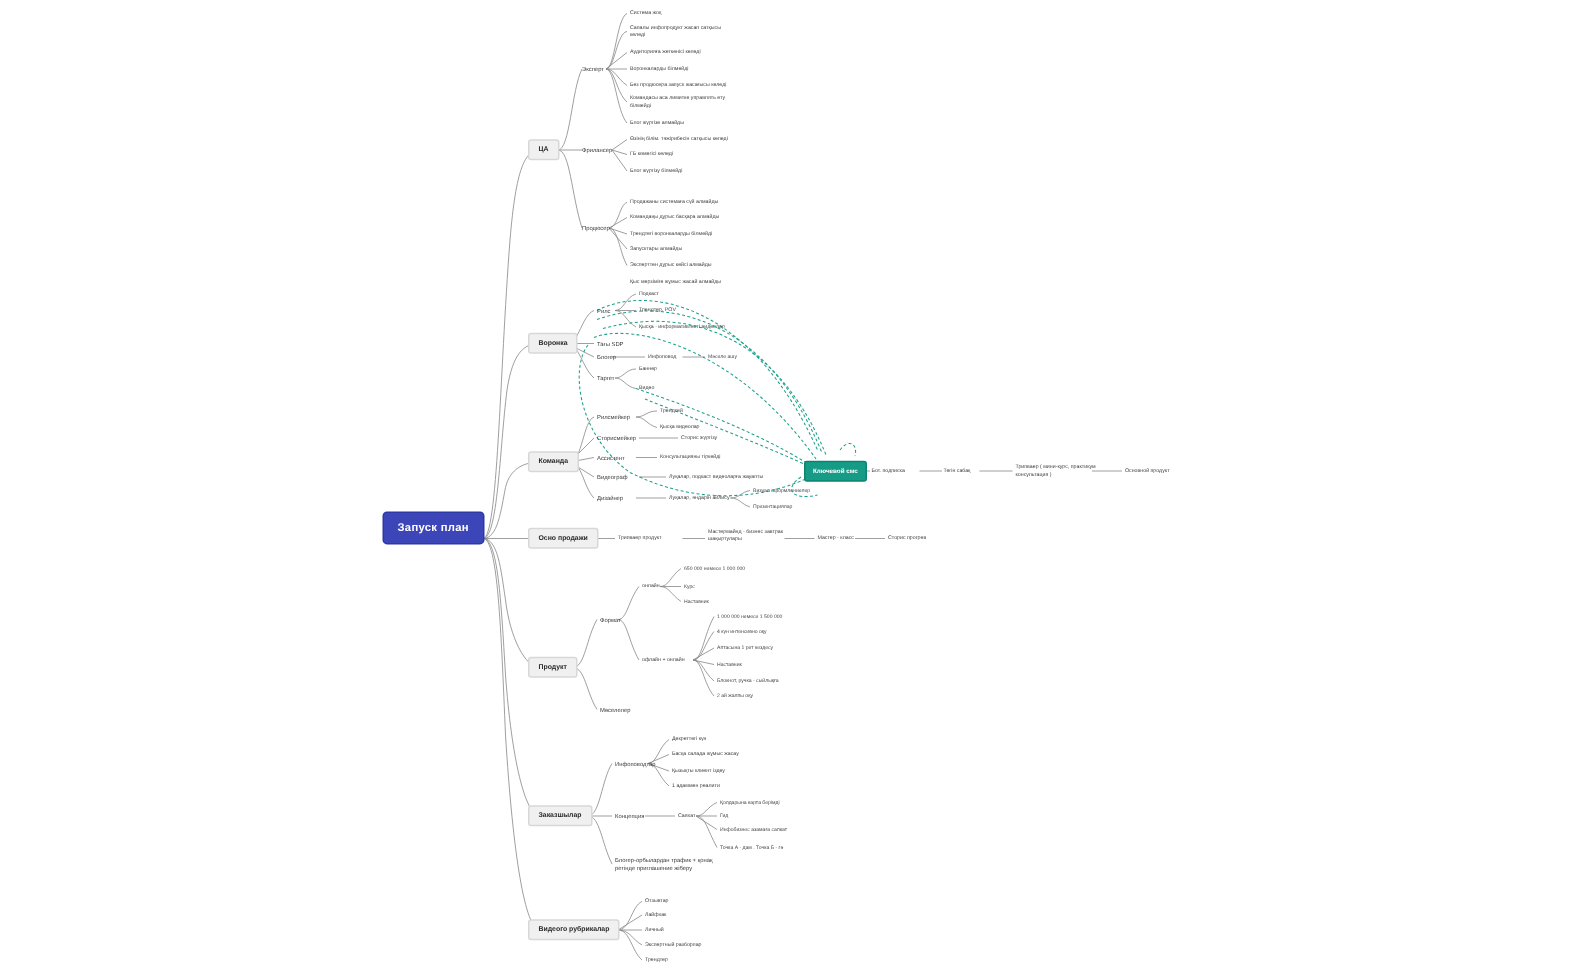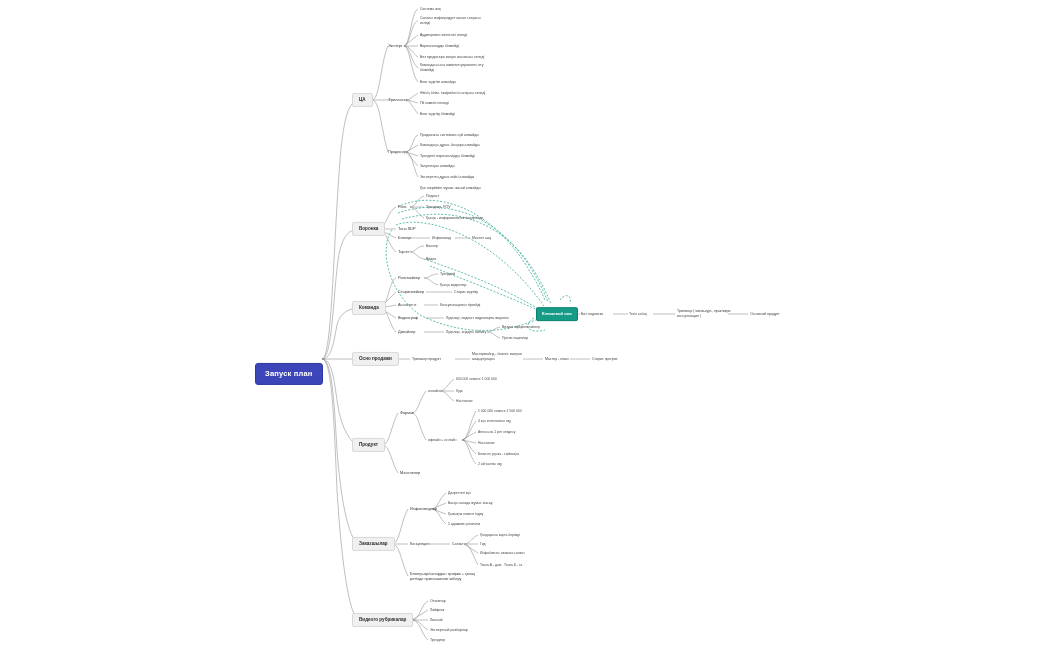--- a/index.html
+++ b/index.html
@@ -94,21 +94,21 @@
       <path d="M402,219 C450,206 515,215 551,304"></path>
       <path d="M396,225 C420,215 490,230 544,306"></path>
       <path d="M424,259 C450,268 500,285 540,310"></path>
       <path d="M430,266 C460,278 505,295 542,312"></path>
       <path d="M392,230 C380,245 385,290 420,315 C470,340 515,330 540,318"></path>
       <path d="M560,300 C566,292 572,296 570,304"></path>
       <path d="M534,318 C522,326 528,334 545,330"></path>
     </g>
   </svg>
 
-  <div class="node root" style="left:255px;top:374px;text-align:center;">Запуск план</div>
+  <div class="node root" style="left:255px;top:352px;text-align:center;">Запуск план</div>
 
   <div class="node lvl1" style="left:352px;top:100px;">ЦА</div>
   <div class="node lvl2" style="left:388px;top:46px;">Эксперт</div>
   <div class="node lvl3" style="left:420px;top:9px;">Система жоқ</div>
   <div class="node lvl3" style="left:420px;top:21px;">Сапалы инфопродукт жасап сатқысы
 келеді</div>
   <div class="node lvl3" style="left:420px;top:35px;">Аудиторияға жеткенісі келеді</div>
   <div class="node lvl3" style="left:420px;top:46px;">Воронкаларды білмейді</div>
   <div class="node lvl3" style="left:420px;top:57px;">Без продюсера запуск жасағысы келеді</div>
   <div class="node lvl3" style="left:420px;top:68px;">Командасы аса лимитке управлять ету

